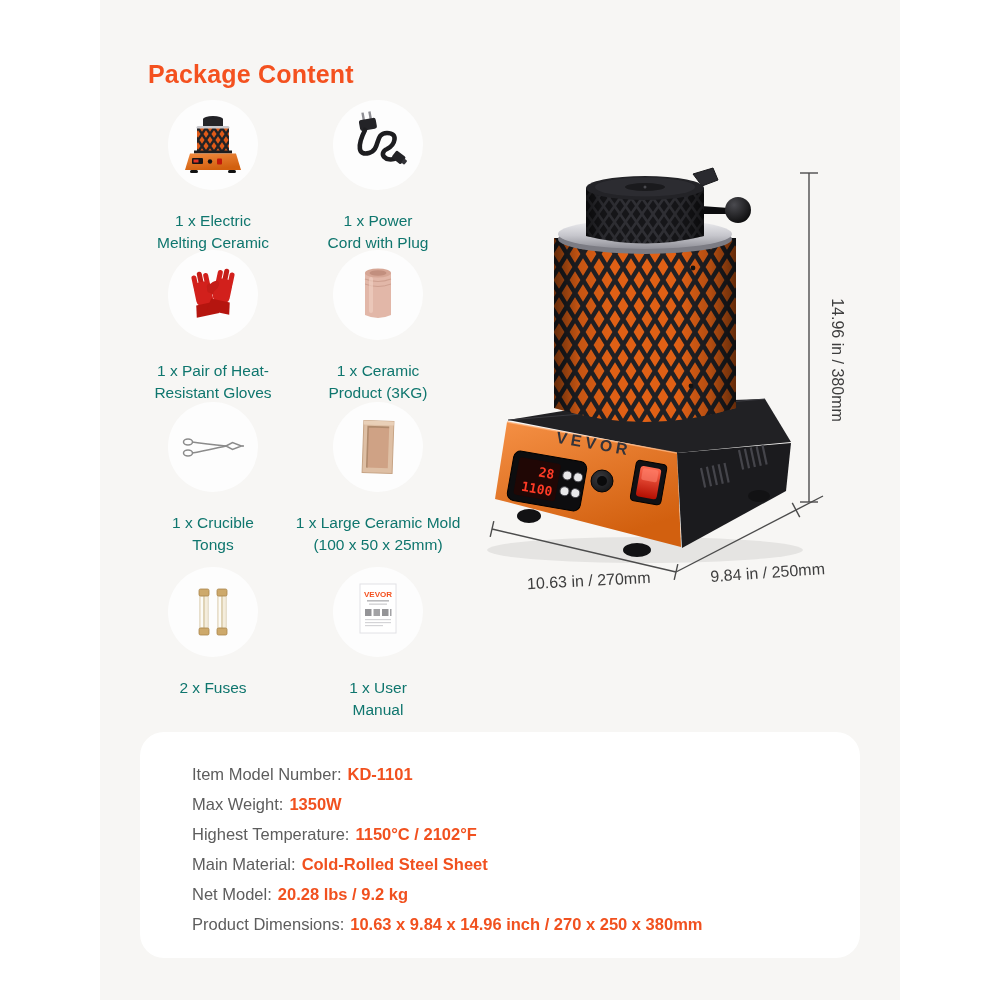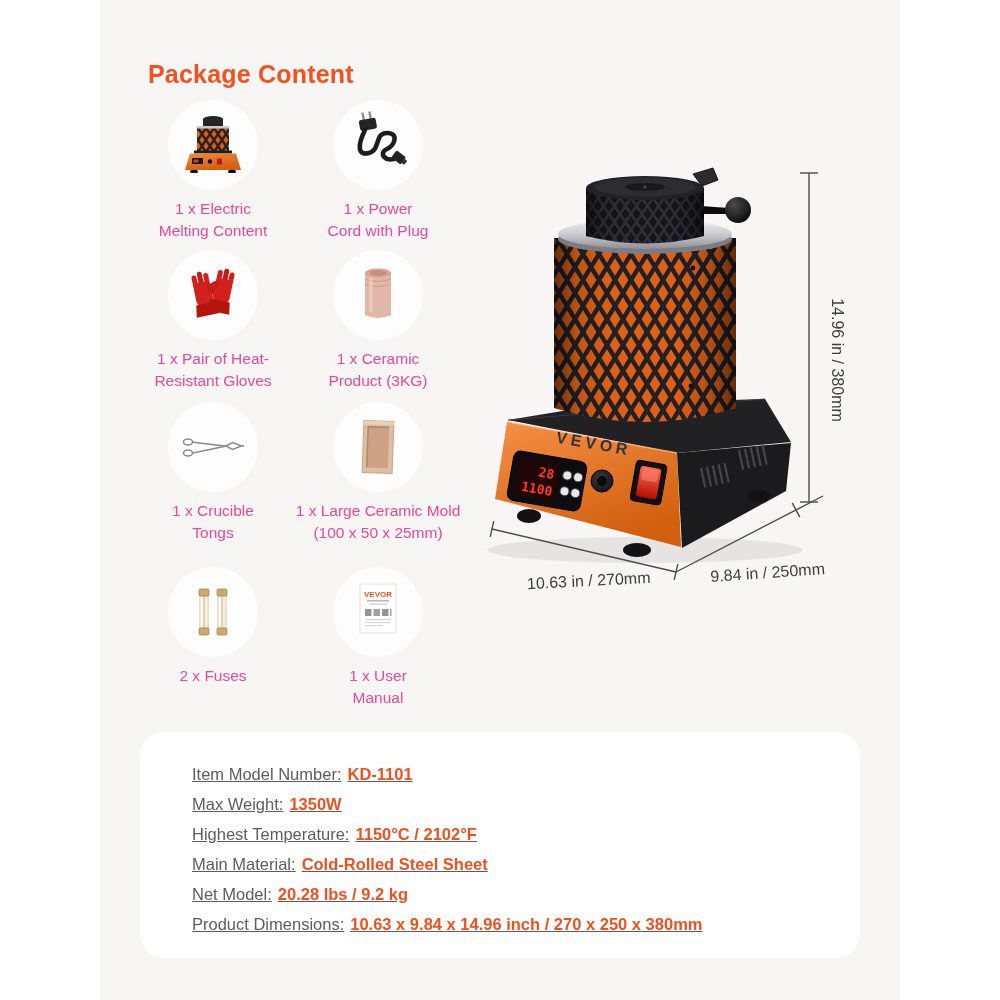--- a/index.html
+++ b/index.html
@@ -5,29 +5,29 @@
   html,body{margin:0;padding:0;background:#ffffff;}
   body{width:1000px;height:1000px;position:relative;overflow:hidden;
        font-family:"Liberation Sans","DejaVu Sans",sans-serif;}
   .canvas{position:absolute;left:0;top:0;width:1000px;height:808px;background:#ffffff;}
   .strip{position:absolute;left:100px;top:0;width:800px;height:1000px;background:#f7f6f4;}
   .title{position:absolute;left:148px;top:60px;font-size:25px;font-weight:700;
          color:#f4511f;letter-spacing:.2px;}
   .pkg-item{position:absolute;width:164px;}
   .pkg-circle{width:90px;height:90px;border-radius:50%;background:#fdfdfd;margin:0 auto;
               display:flex;align-items:center;justify-content:center;}
-  .pkg-label{margin-top:8px;font-size:15.5px;line-height:22px;color:#ec4899;text-align:center;}
+  .pkg-label{margin-top:20px;font-size:15.5px;line-height:22px;color:#0f766e;text-align:center;}
   .pkg-label span{display:block;white-space:nowrap;position:relative;left:50%;
                   transform:translateX(-50%);width:max-content;}
   .col1{left:131px;} .col2{left:296px;}
   .row1{top:100px;} .row2{top:250px;} .row3{top:402px;} .row4{top:567px;}
   .product-svg{position:absolute;left:455px;top:150px;}
   .specs{position:absolute;left:140px;top:732px;width:720px;height:226px;background:#ffffff;
          border-radius:24px;box-sizing:border-box;padding:31px 30px 0 52px;}
-  .spec-row{font-size:16.5px;line-height:22px;margin-bottom:8px;color:#5d5d5d;white-space:nowrap;text-decoration:underline;}
+  .spec-row{font-size:16.5px;line-height:22px;margin-bottom:8px;color:#5d5d5d;white-space:nowrap;}
   .spec-row .val{font-weight:700;color:#f1511f;margin-left:6px;}
   .dimtext{font-size:16px;fill:#3e3e3e;}
   .dimline{stroke:#4c4c4c;stroke-width:1.4px;}
 </style>
 </head>
 <body>
 
 <div class="canvas">
   <div class="strip"></div>
 
@@ -55,21 +55,21 @@
         <rect x="14" y="48" width="11" height="6" rx="1" fill="#151517"></rect>
         <rect x="15.5" y="49.5" width="5" height="3" fill="#e23325"></rect>
         <circle cx="32" cy="51.5" r="2.2" fill="#111113"></circle>
         <rect x="39" y="48.5" width="5" height="6" rx="1" fill="#c2180a"></rect>
         <rect x="12" y="60" width="8" height="3" rx="1.5" fill="#111"></rect>
         <rect x="50" y="60" width="8" height="3" rx="1.5" fill="#111"></rect>
       </svg>
     </div>
     <div class="pkg-label">
       <span>1 x Electric</span>
-      <span>Melting Content</span>
+      <span>Melting Ceramic</span>
     </div>
   </div>
 
   <div class="pkg-item col2 row1">
     <div class="pkg-circle">
       <svg width="70" height="70" viewBox="0 0 70 70">
         <g transform="rotate(-10 24 12)">
           <rect x="20" y="2" width="2.4" height="8" fill="#8d8d93"></rect>
           <rect x="27" y="2" width="2.4" height="8" fill="#8d8d93"></rect>
           <rect x="16" y="9" width="17" height="11" rx="2.5" fill="#232327"></rect>

